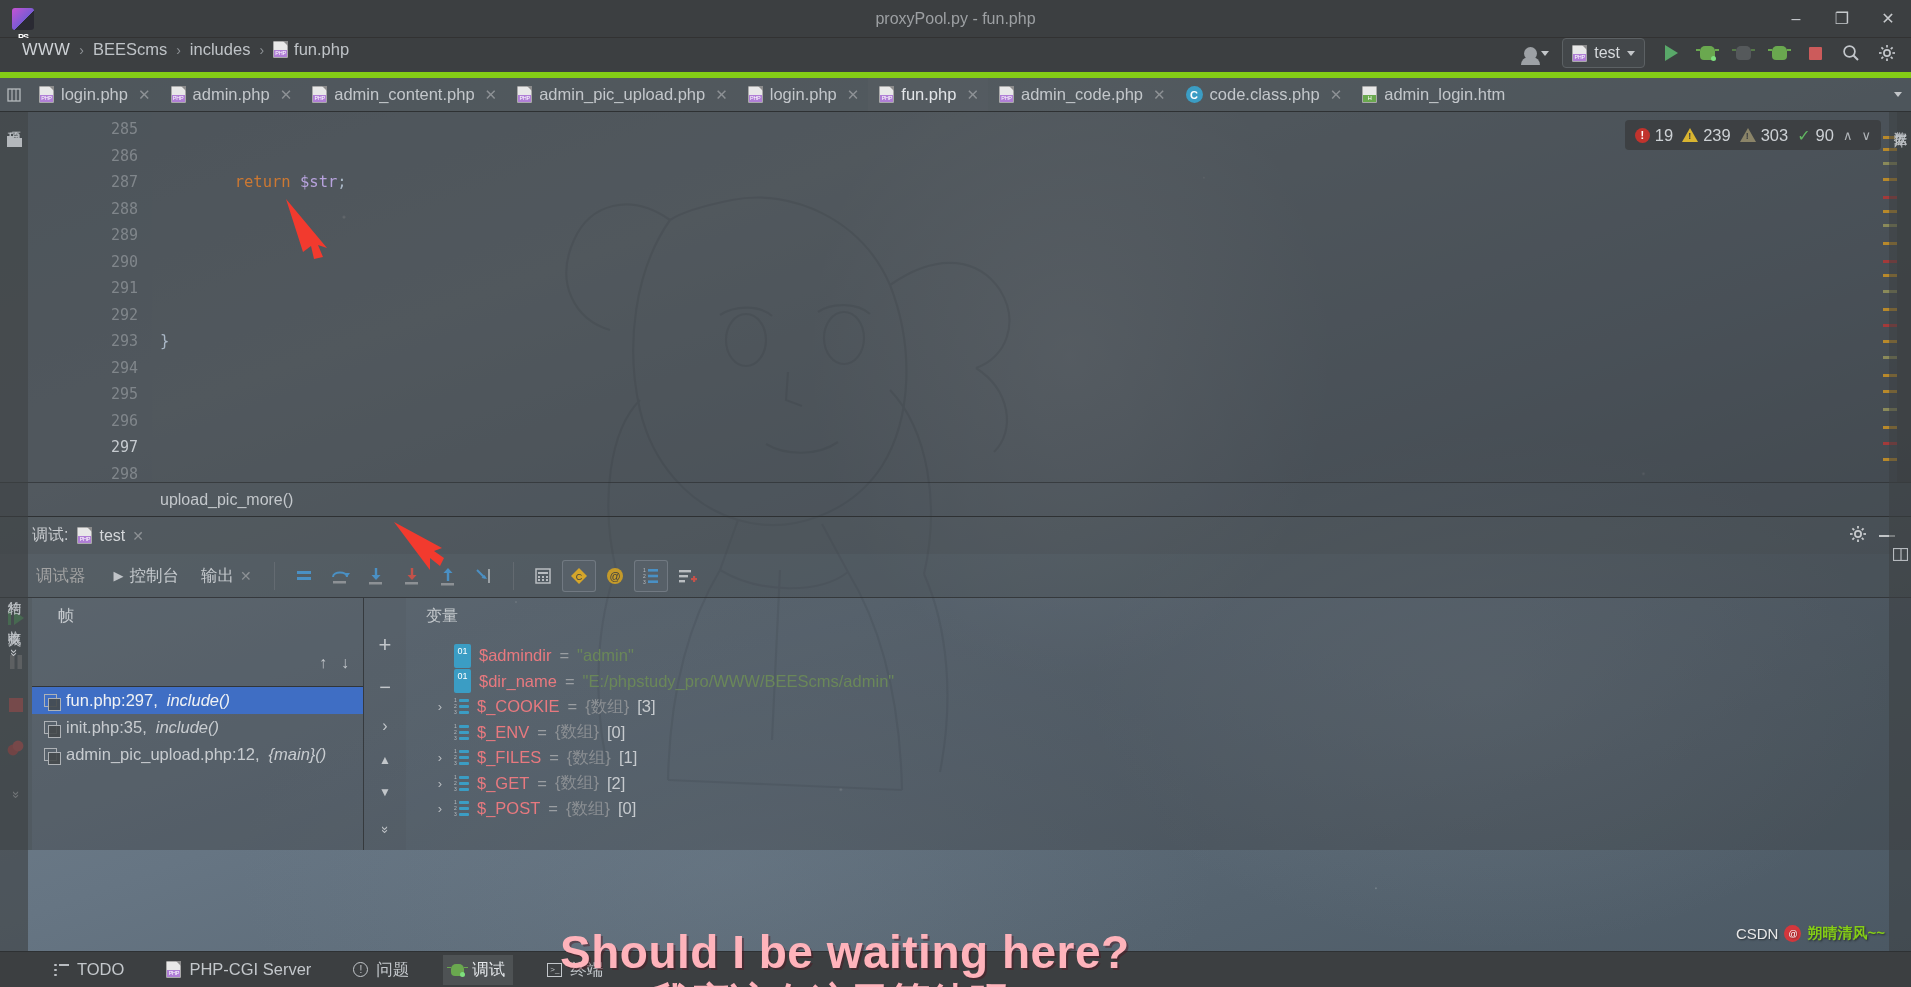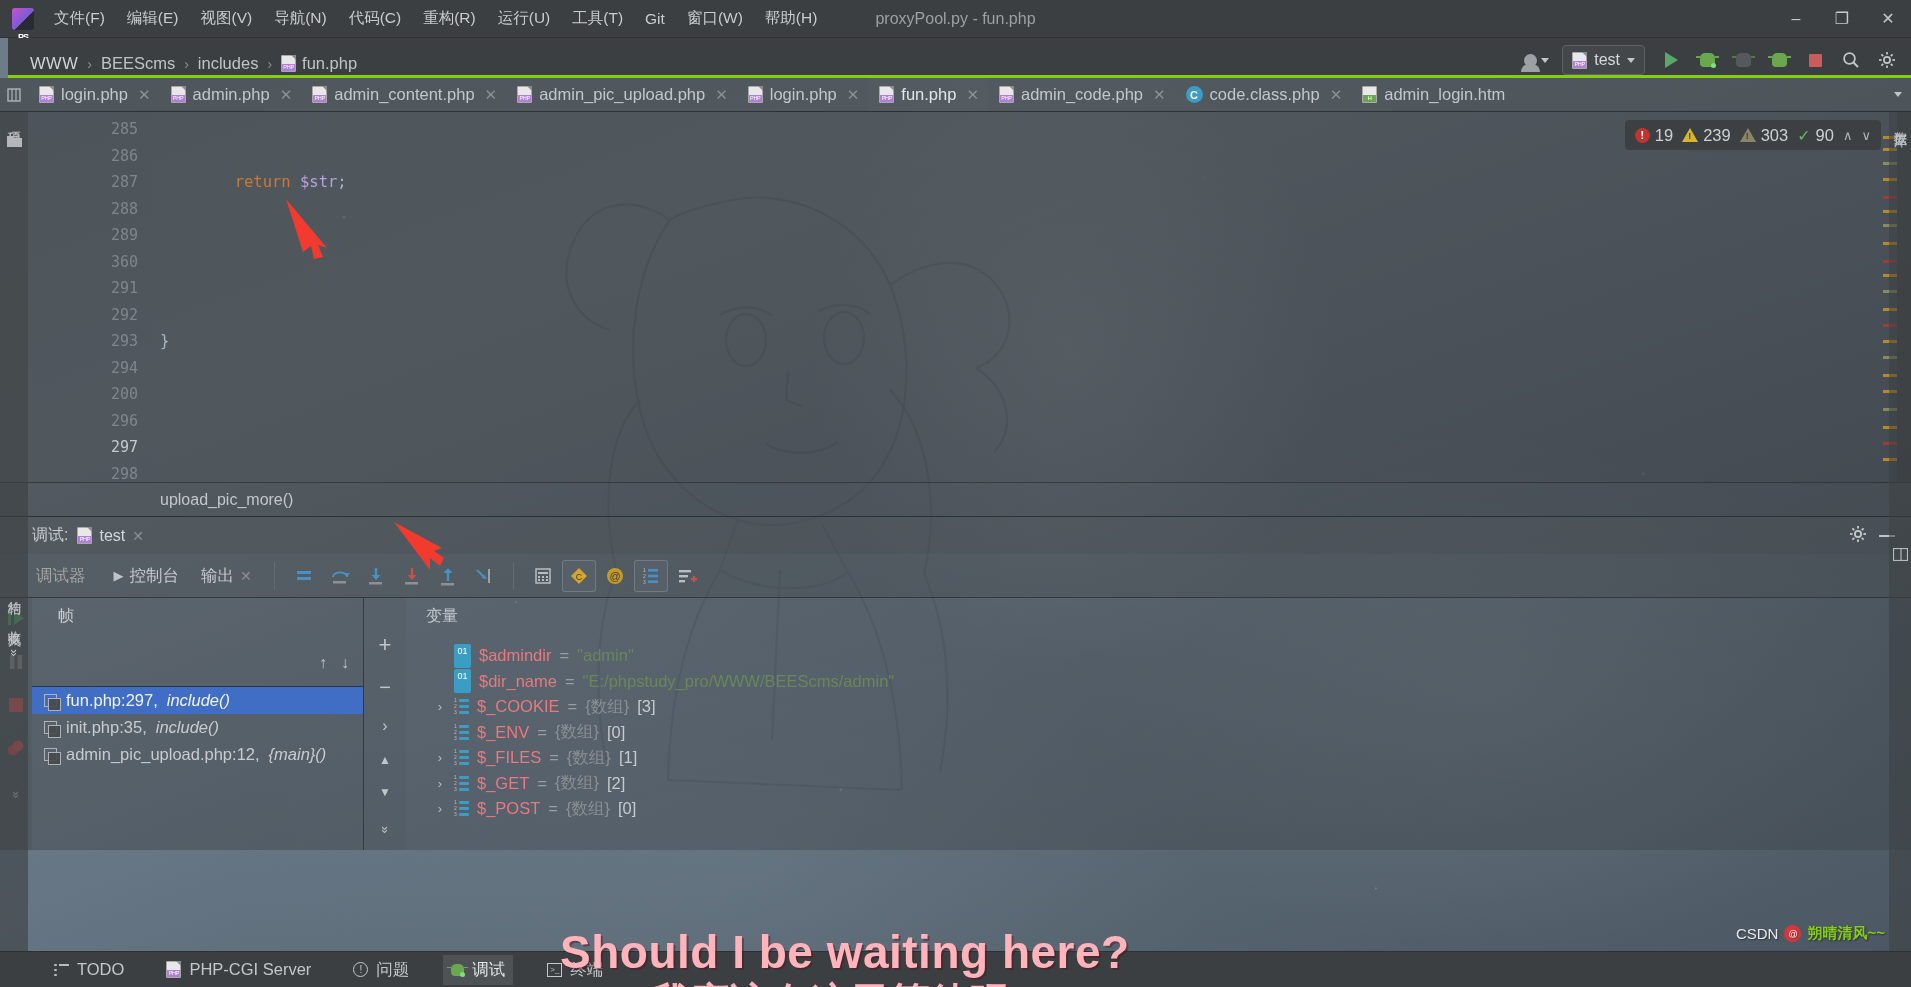--- a/index.html
+++ b/index.html
@@ -63,23 +63,22 @@
     position:absolute; left:0; right:0; text-align:center;
     font-size: 16px; color: #9da0a3; pointer-events: none;
   }
   .win-btns { margin-left: auto; display: flex; align-items: center; z-index: 2; }
   .win-btn { width: 46px; height: 36px; display:flex; align-items:center; justify-content:center; color:#c6c9cc; font-size:16px;}
 
   
   .navbar {
     position: relative; z-index: 5;
     height: 40px; background: #3c3f41;
-    display: flex; align-items: flex-end; padding: 0 8px 0 18px;
-    border-bottom: 3px solid #84cc16;
-    margin-left: 8px;
+    display: flex; align-items: flex-start; padding: 0 8px 0 18px;
+    border-bottom: 6px solid #84cc16;
   }
   .crumbs { display: flex; align-items: center; gap: 2px; }
   .crumb { font-size: 16.5px; color: #bfc3c7; padding: 2px 4px; white-space: nowrap; }
   .crumb.root { color: #cfd3d7; letter-spacing: .5px; }
   .crumb-sep { color: #8d9195; font-size: 14px; padding: 0 3px; }
   .crumb-file { display:flex; align-items:center; gap:6px; }
   .php-ico {
     width:15px; height:17px; flex:none; position:relative;
     background:#e8e8e8; border:1px solid #a9a9a9; border-radius:1px;
   }
@@ -322,33 +321,20 @@
       <path d="M556 268 C590 290 596 330 574 352"></path>
       <path d="M250 120 C210 92 170 104 154 140"></path>
       <path d="M154 140 C134 184 156 220 190 230"></path>
     </svg>
   </div>
 
   <div class="titlebar">
     <div class="app-logo">
       <span>PS</span>
     </div>
-    <div class="menubar">
-      <div class="menu-item">文件(F)</div>
-      <div class="menu-item">编辑(E)</div>
-      <div class="menu-item">视图(V)</div>
-      <div class="menu-item">导航(N)</div>
-      <div class="menu-item">代码(C)</div>
-      <div class="menu-item">重构(R)</div>
-      <div class="menu-item">运行(U)</div>
-      <div class="menu-item">工具(T)</div>
-      <div class="menu-item">Git</div>
-      <div class="menu-item">窗口(W)</div>
-      <div class="menu-item">帮助(H)</div>
-    </div>
     <div class="win-title">proxyPool.py - fun.php</div>
     <div class="win-btns">
       <div class="win-btn">–</div>
       <div class="win-btn">❐</div>
       <div class="win-btn close">✕</div>
     </div>
   </div>
 
   <div class="navbar">
     <div class="crumbs">
@@ -475,26 +461,26 @@
 
   <div class="editor-area">
     <div class="left-strip"></div>
 
     <div class="gutter">
       <div class="ln">285</div>
       <div class="ln">286</div>
       <div class="ln">287</div>
       <div class="ln">288</div>
       <div class="ln">289</div>
-      <div class="ln">360</div>
+      <div class="ln">290</div>
       <div class="ln">291</div>
       <div class="ln">292</div>
       <div class="ln">293</div>
       <div class="ln">294</div>
-      <div class="ln">200</div>
+      <div class="ln">295</div>
       <div class="ln">296</div>
       <div class="ln current">297</div>
       <div class="ln">298</div>
     </div>
 
     <div class="code-wrap">
       <div class="code">
         <div class="line"><span class="pl">        </span><span class="kw">return</span> <span class="var">$str</span><span class="pl">;</span></div>
         <div class="line"></div>
         <div class="line"><span class="pl">}</span></div>

